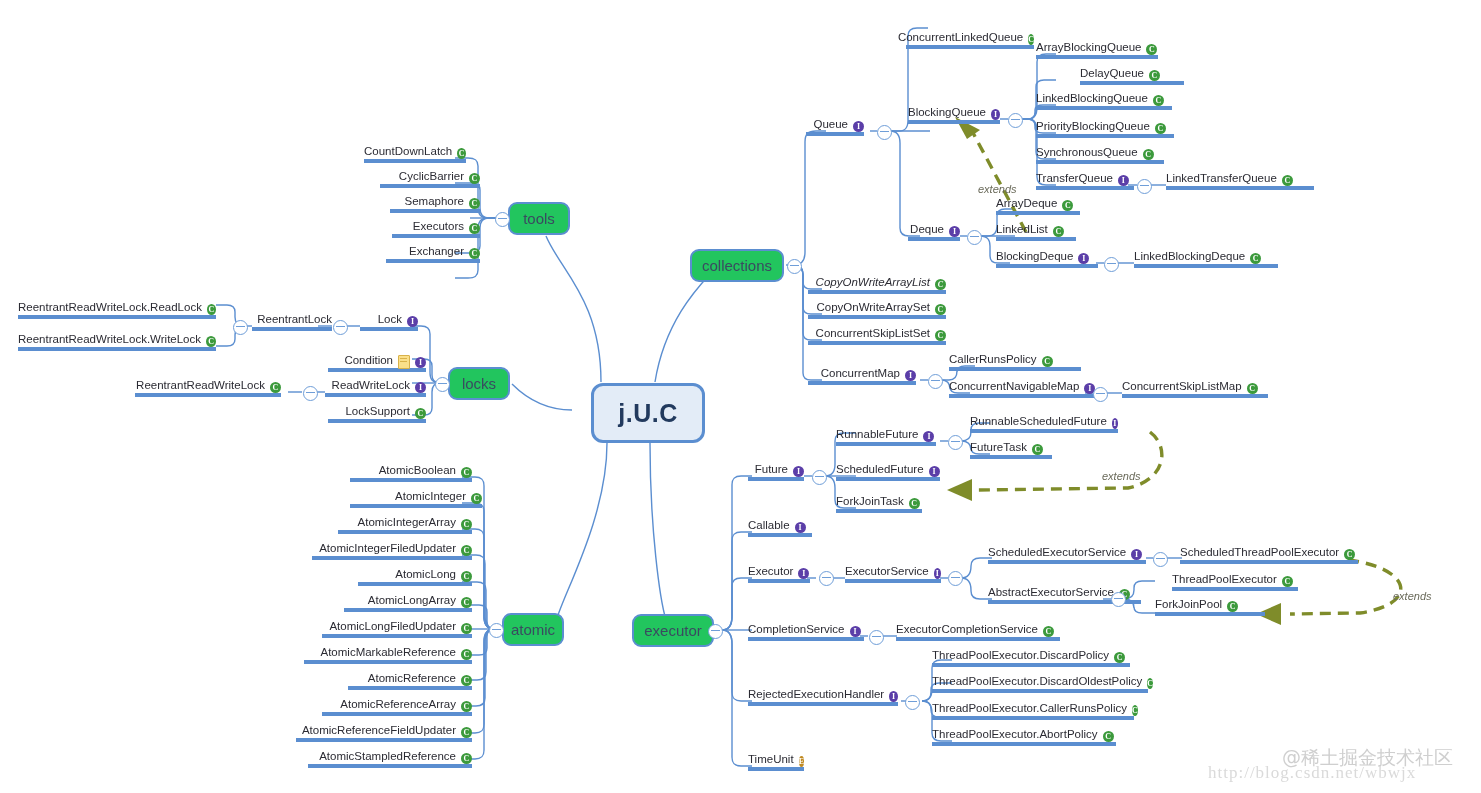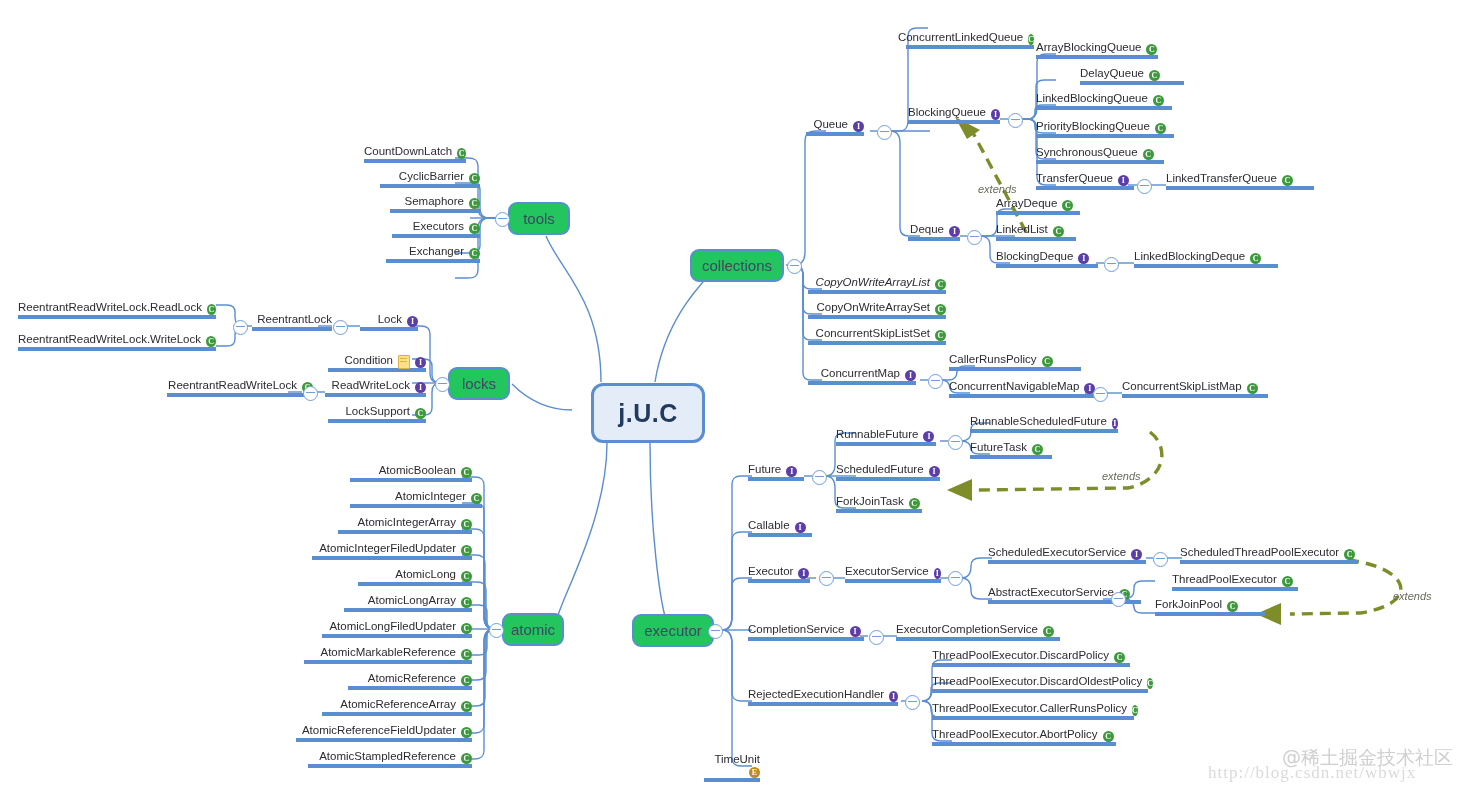--- a/index.html
+++ b/index.html
@@ -299,21 +299,21 @@
   <div class="node leaf" style="left:18px;top:301px;width:198px;">
     <span class="txt">ReentrantReadWriteLock.ReadLock</span>
       <span class="ico c">C</span>
     </div>
   <div class="node leaf" style="left:18px;top:333px;width:198px;">
     <span class="txt">ReentrantReadWriteLock.WriteLock</span>
       <span class="ico c">C</span>
     </div>
   <div class="tog" style="left:233px;top:320px;"></div>
 
-  <div class="node leaf" style="left:135px;top:379px;width:146px;margin-left:32px;">
+  <div class="node leaf" style="left:135px;top:379px;width:146px;">
     <span class="txt">ReentrantReadWriteLock</span>
       <span class="ico c">C</span>
     </div>
   <div class="tog" style="left:303px;top:386px;"></div>
 
   <div class="node leaf" style="left:806px;top:118px;width:58px;">
     <span class="txt">Queue</span>
       <span class="ico i">I</span>
     </div>
   <div class="tog" style="left:877px;top:125px;"></div>
@@ -455,21 +455,21 @@
     </div>
   <div class="node leaf" style="left:296px;top:724px;width:176px;">
     <span class="txt">AtomicReferenceFieldUpdater</span>
       <span class="ico c">C</span>
     </div>
   <div class="node leaf" style="left:308px;top:750px;width:164px;">
     <span class="txt">AtomicStampledReference</span>
       <span class="ico c">C</span>
     </div>
 
-  <div class="node leaf lft" style="left:748px;top:463px;width:56px;">
+  <div class="node leaf lft" style="left:748px;top:463px;width:56px;justify-content:flex-end;">
     <span class="txt">Future</span>
       <span class="ico i">I</span>
     </div>
   <div class="tog" style="left:812px;top:470px;"></div>
   <div class="node leaf lft" style="left:748px;top:519px;width:64px;">
     <span class="txt">Callable</span>
       <span class="ico i">I</span>
     </div>
   <div class="node leaf lft" style="left:748px;top:565px;width:62px;">
     <span class="txt">Executor</span>
@@ -479,21 +479,21 @@
   <div class="node leaf lft" style="left:748px;top:623px;width:116px;">
     <span class="txt">CompletionService</span>
       <span class="ico i">I</span>
     </div>
   <div class="tog" style="left:869px;top:630px;"></div>
   <div class="node leaf lft" style="left:748px;top:688px;width:150px;">
     <span class="txt">RejectedExecutionHandler</span>
       <span class="ico i">I</span>
     </div>
   <div class="tog" style="left:905px;top:695px;"></div>
-  <div class="node leaf lft" style="left:704px;top:753px;width:56px;flex-direction:column;">
+  <div class="node leaf lft" style="left:748px;top:753px;width:56px;">
     <span class="txt">TimeUnit</span>
       <span class="ico e">E</span>
     </div>
 
   <div class="node leaf lft" style="left:836px;top:428px;width:100px;">
     <span class="txt">RunnableFuture</span>
       <span class="ico i">I</span>
     </div>
   <div class="tog" style="left:948px;top:435px;"></div>
   <div class="node leaf lft" style="left:836px;top:463px;width:104px;">

